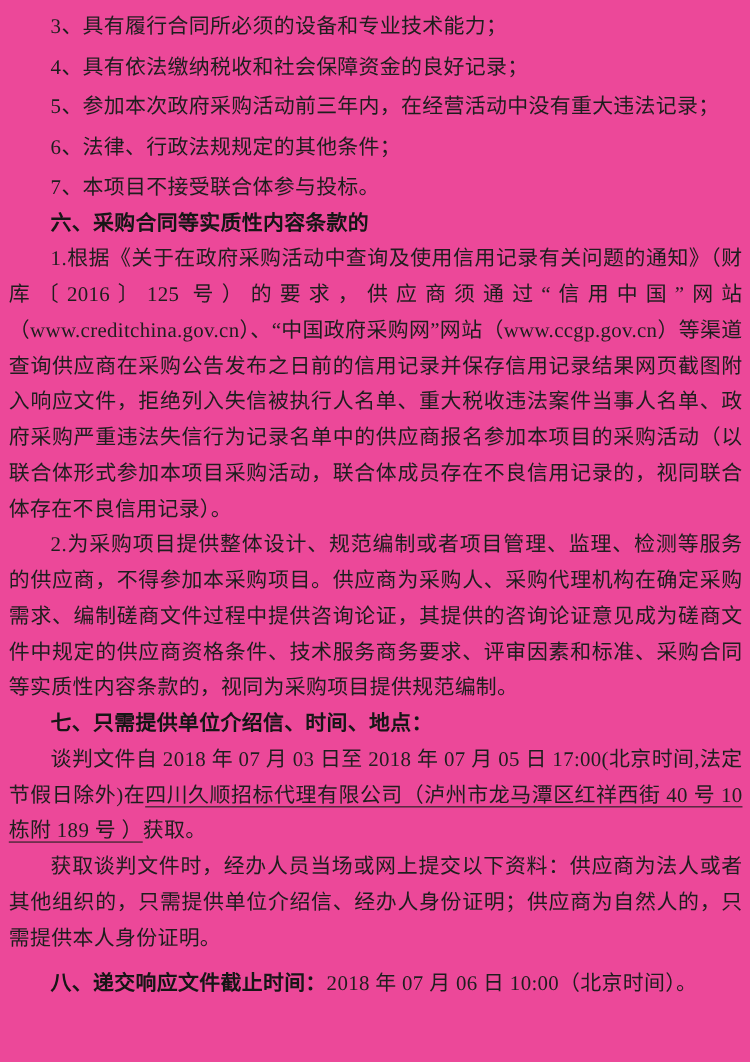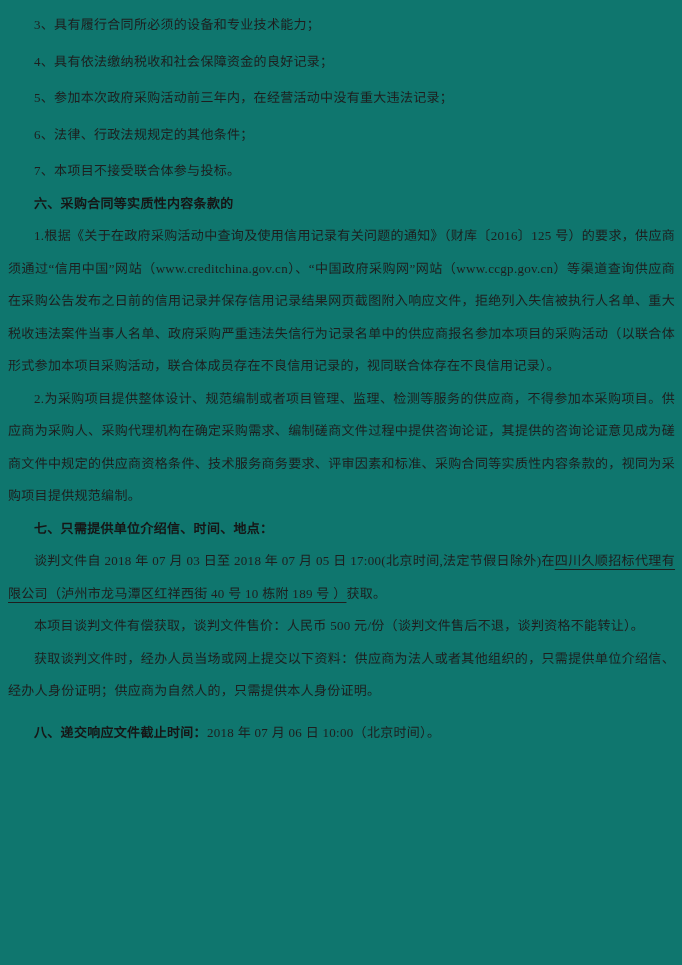--- a/index.html
+++ b/index.html
@@ -10,23 +10,23 @@
     width: 682px;
     height: 965px;
     background: #fefefe;
     overflow: hidden;
   }
   .doc-page {
     box-sizing: border-box;
     width: 682px;
     height: 965px;
     padding: 5px 7px 0 8px;
-    background: #0f766e;
+    background: #ec4899;
     font-family: "Liberation Serif", "DejaVu Serif", serif;
-    font-size: 13px;
+    font-size: 19px;
     line-height: 32.5px;
     color: #1e1e1e;
     text-align: justify;
     letter-spacing: 0.3px;
   }
   .doc-page p {
     margin: 0;
     text-indent: 2em;
   }
   p.list-item {
@@ -67,21 +67,20 @@
 
   <p class="section-para">2.为采购项目提供整体设计、规范编制或者项目管理、监理、检测等服务的供应商，不得参加本采购项目。供应商为采购人、采购代理机构在确定采购需求、编制磋商文件过程中提供咨询论证，其提供的咨询论证意见成为磋商文件中规定的供应商资格条件、技术服务商务要求、评审因素和标准、采购合同等实质性内容条款的，视同为采购项目提供规范编制。</p>
 
 
   <p class="section-heading">七、只需提供单位介绍信、时间、地点：</p>
 
   <p class="section-para">
     <span>谈判文件自 2018 年 07 月 03 日至 2018 年 07 月 05 日 17:00(北京时间,法定节假日除外)在</span><span class="underline-seg">四川久顺招标代理有限公司（泸州市龙马潭区红祥西街 40 号 10 栋附 189 号 ）</span><span>获取。</span>
   </p>
 
-  <p class="section-para">本项目谈判文件有偿获取，谈判文件售价：人民币 500 元/份（谈判文件售后不退，谈判资格不能转让）。</p>
 
   <p class="section-para">获取谈判文件时，经办人员当场或网上提交以下资料：供应商为法人或者其他组织的，只需提供单位介绍信、经办人身份证明；供应商为自然人的，只需提供本人身份证明。</p>
 
   <p class="section-para spaced-section">
     <span class="lead-heading">八、递交响应文件截止时间：</span><span>2018 年 07 月 06 日 10:00（北京时间）。</span>
   </p>
 
 </div>
 
 </body></html>

